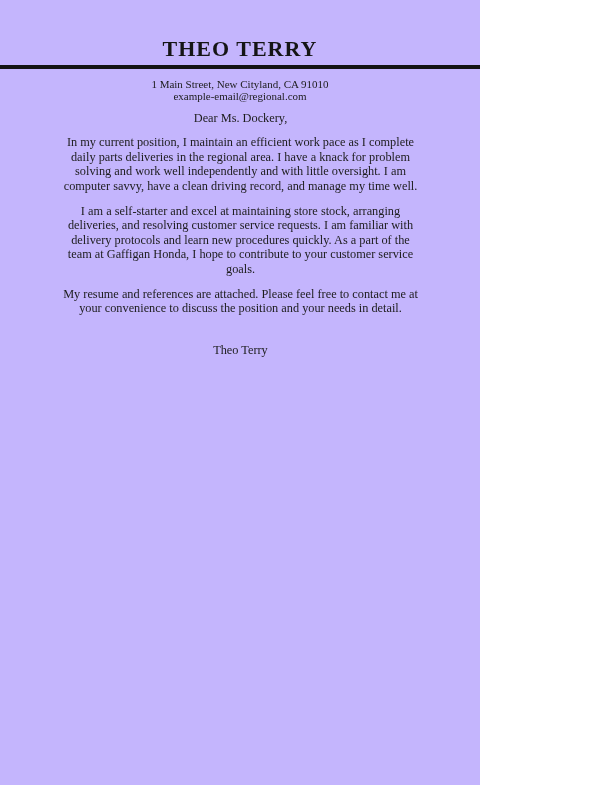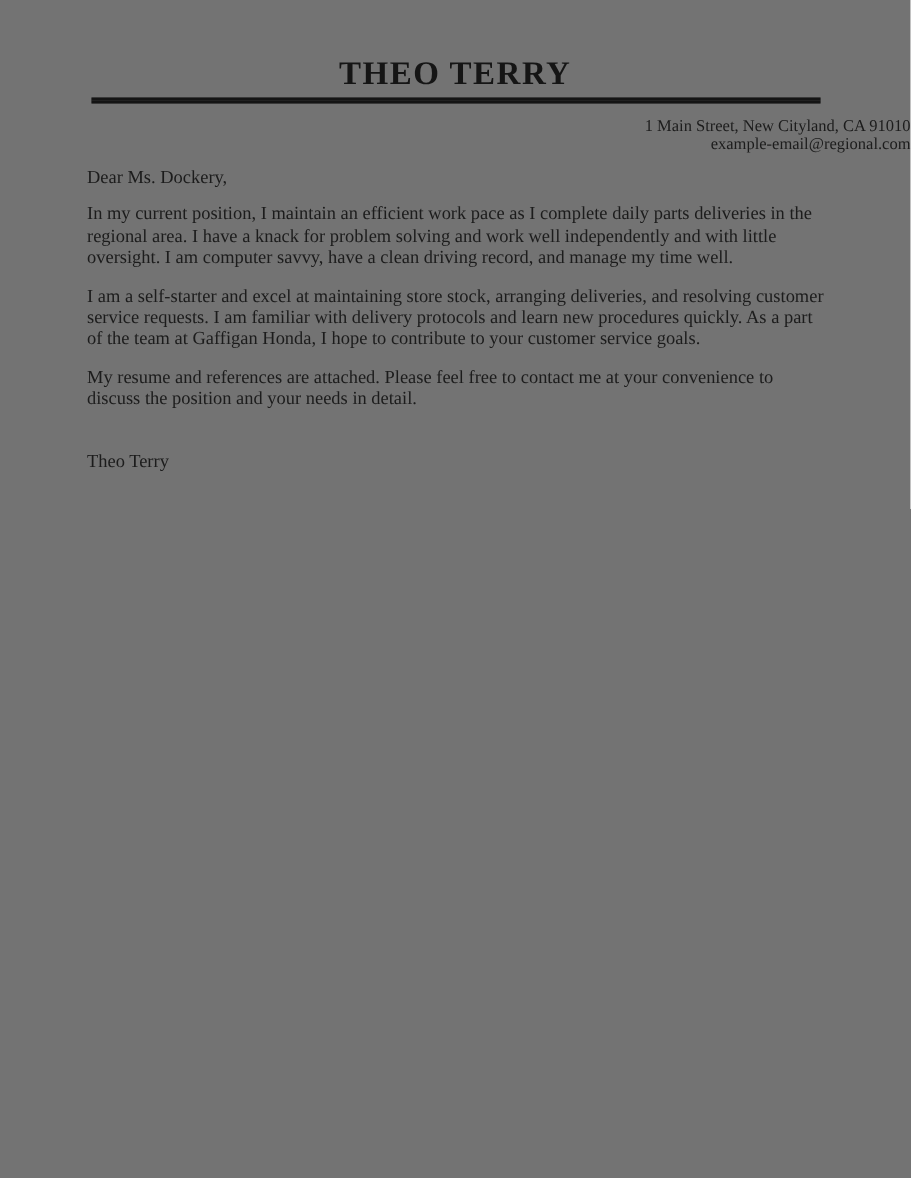--- a/index.html
+++ b/index.html
@@ -1,21 +1,21 @@
 <!DOCTYPE html>
 <html><head>
 <meta charset="utf-8">
 <style>
   * { margin: 0; padding: 0; box-sizing: border-box; }
   html, body { background: #ffffff; }
   .page {
     position: relative;
-    width: 607px;
+    width: 480px;
     height: 785px;
-    background: #737373;
+    background: #c4b5fd;
     font-family: "Liberation Serif", "DejaVu Serif", serif;
     color: #1c1c1c;
     overflow: hidden;
   }
   .letter-header {
     text-align: center;
     padding-top: 37px;
   }
   .letter-name {
     font-size: 22px;
@@ -26,31 +26,31 @@
   }
   .header-rule {
     width: 486px;
     height: 1px;
     margin: 4px auto 9px auto;
     background: #4a4a4a;
     border-top: 2px solid #141414;
     border-bottom: 2px solid #141414;
   }
   .contact-block {
-    text-align: right;
+    text-align: center;
     font-size: 11px;
     line-height: 12px;
     color: #1c1c1c;
   }
   .contact-line { display: block; }
   .letter-body {
     margin: 9px 57px 0 58px;
     font-size: 12.3px;
     line-height: 14.4px;
-    text-align: left;
+    text-align: center;
   }
   .salutation { margin-bottom: 10px; }
   .body-paragraph { margin-bottom: 11px; }
   .closing { margin-top: 0; }
   .signature { margin-top: 27px; }
 </style>
 </head>
 <body>
 
 <div class="page">

